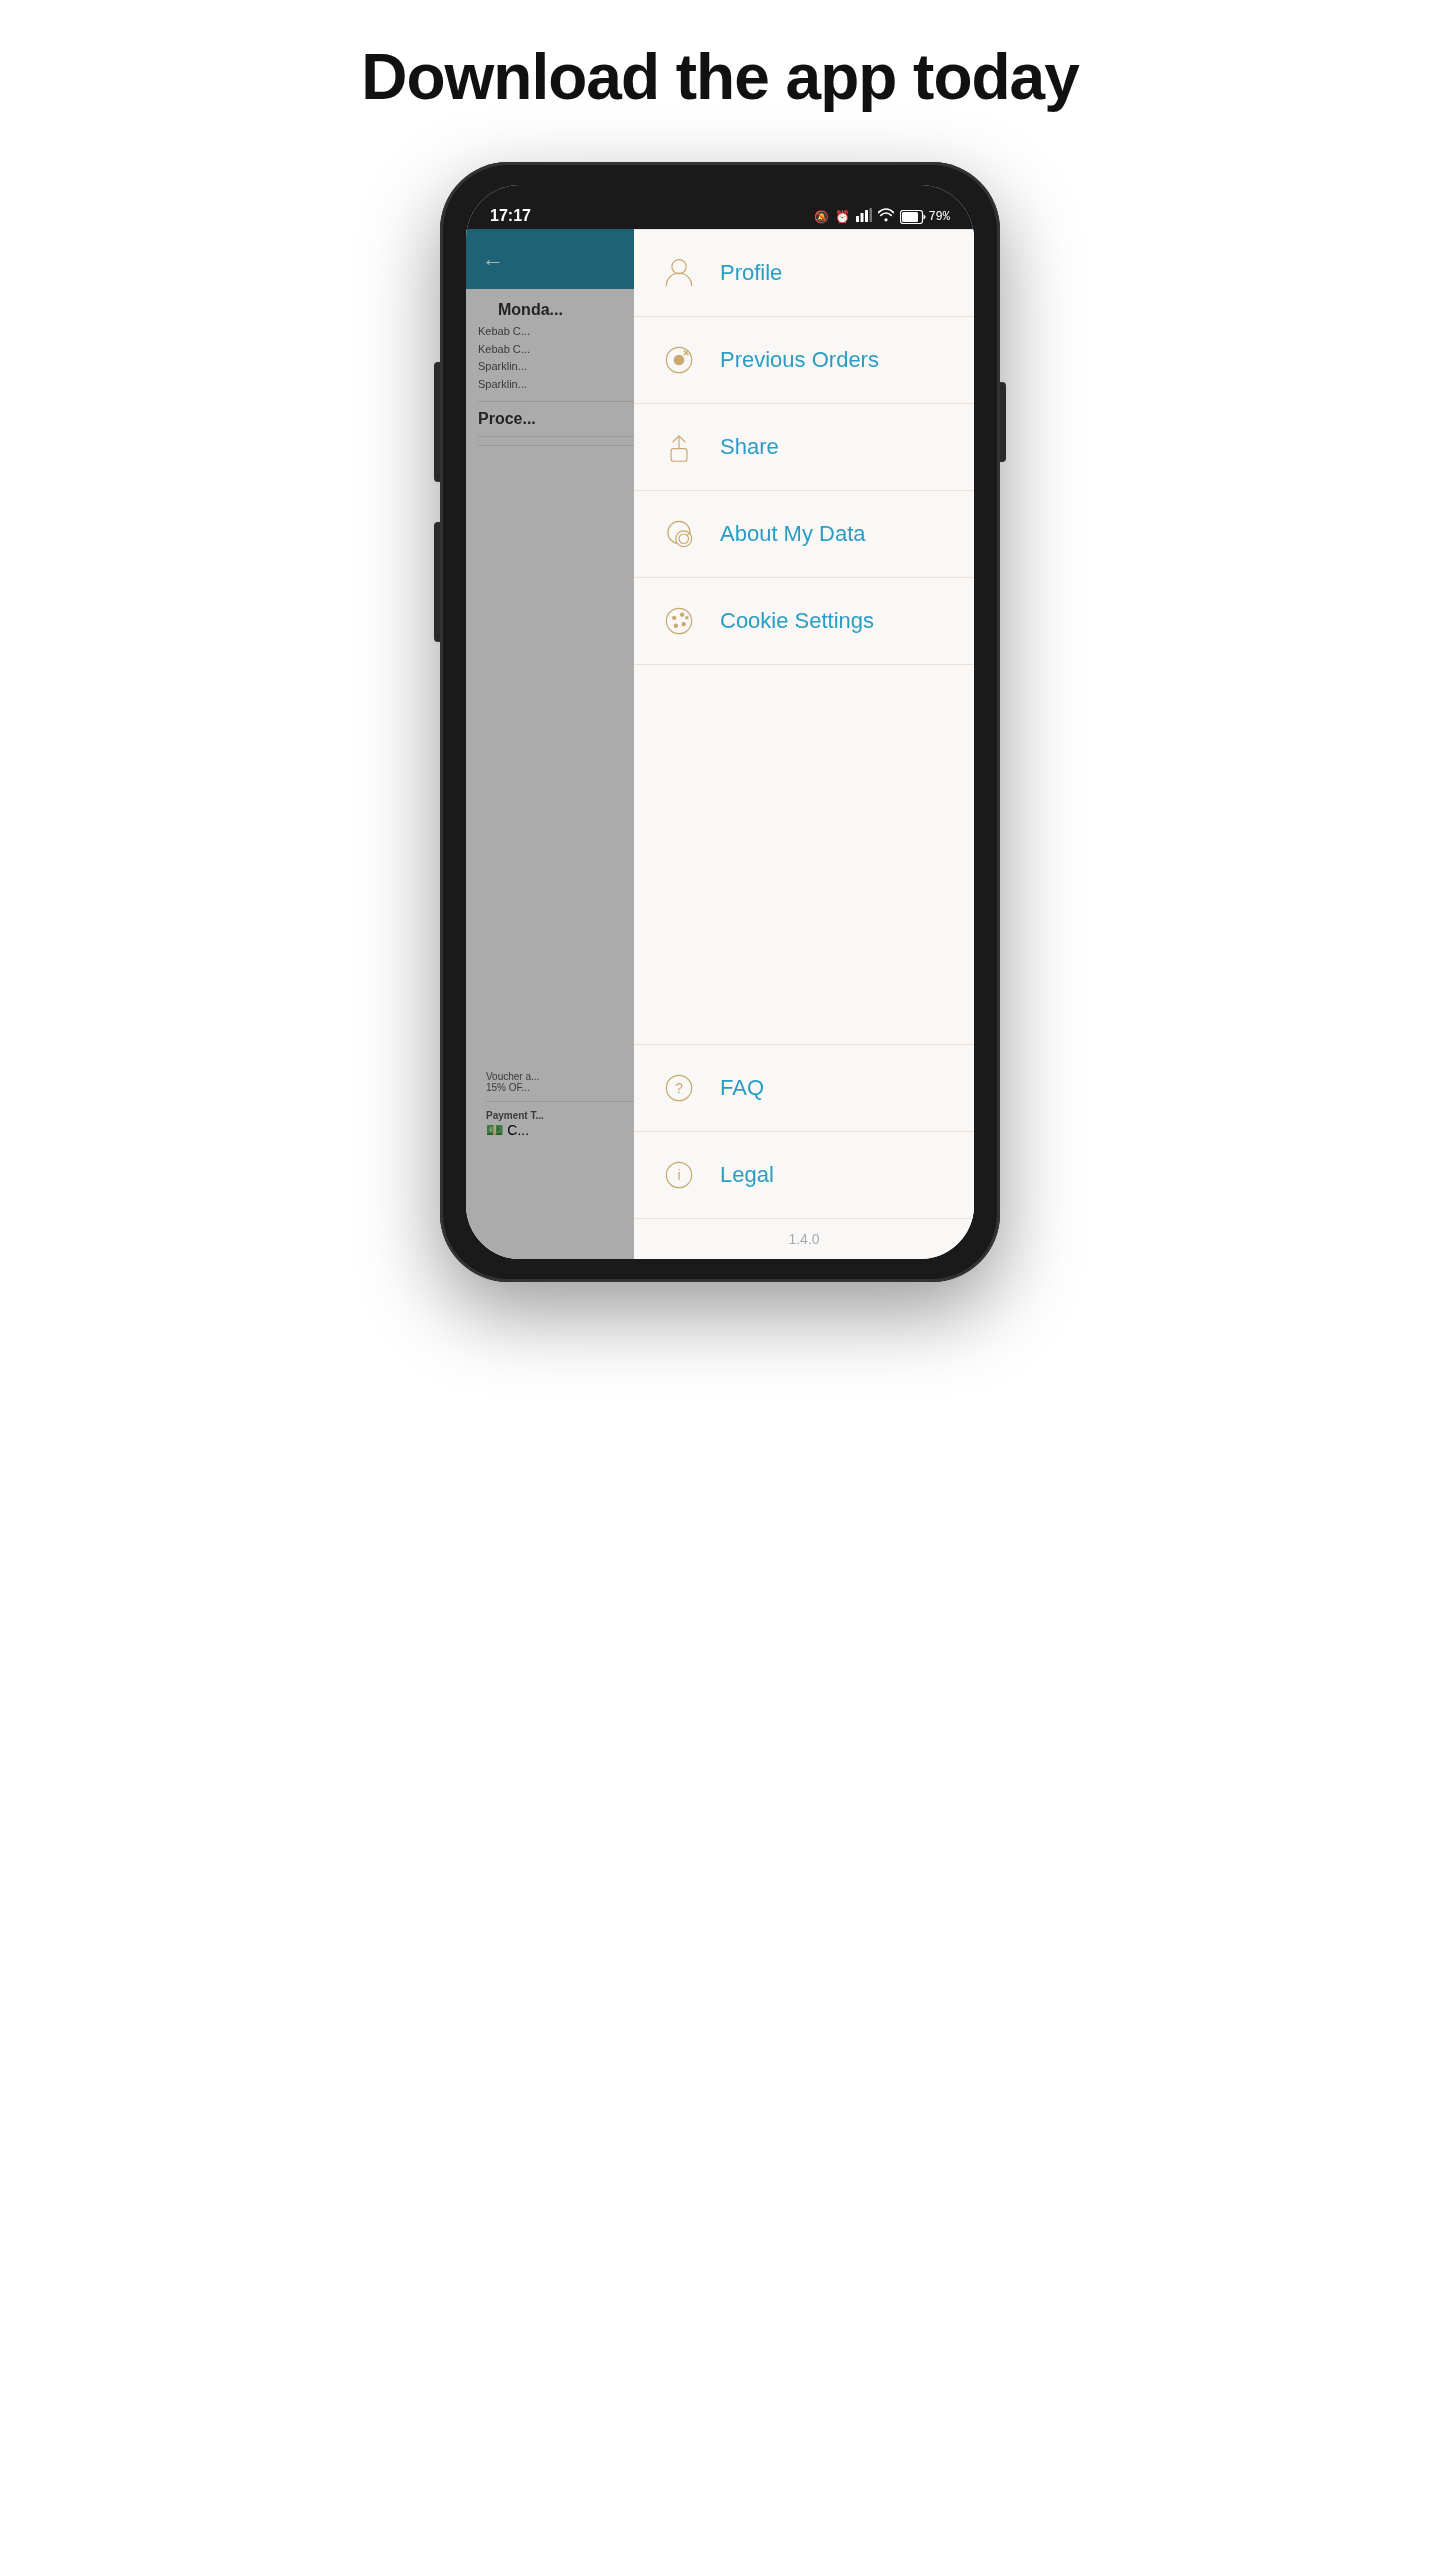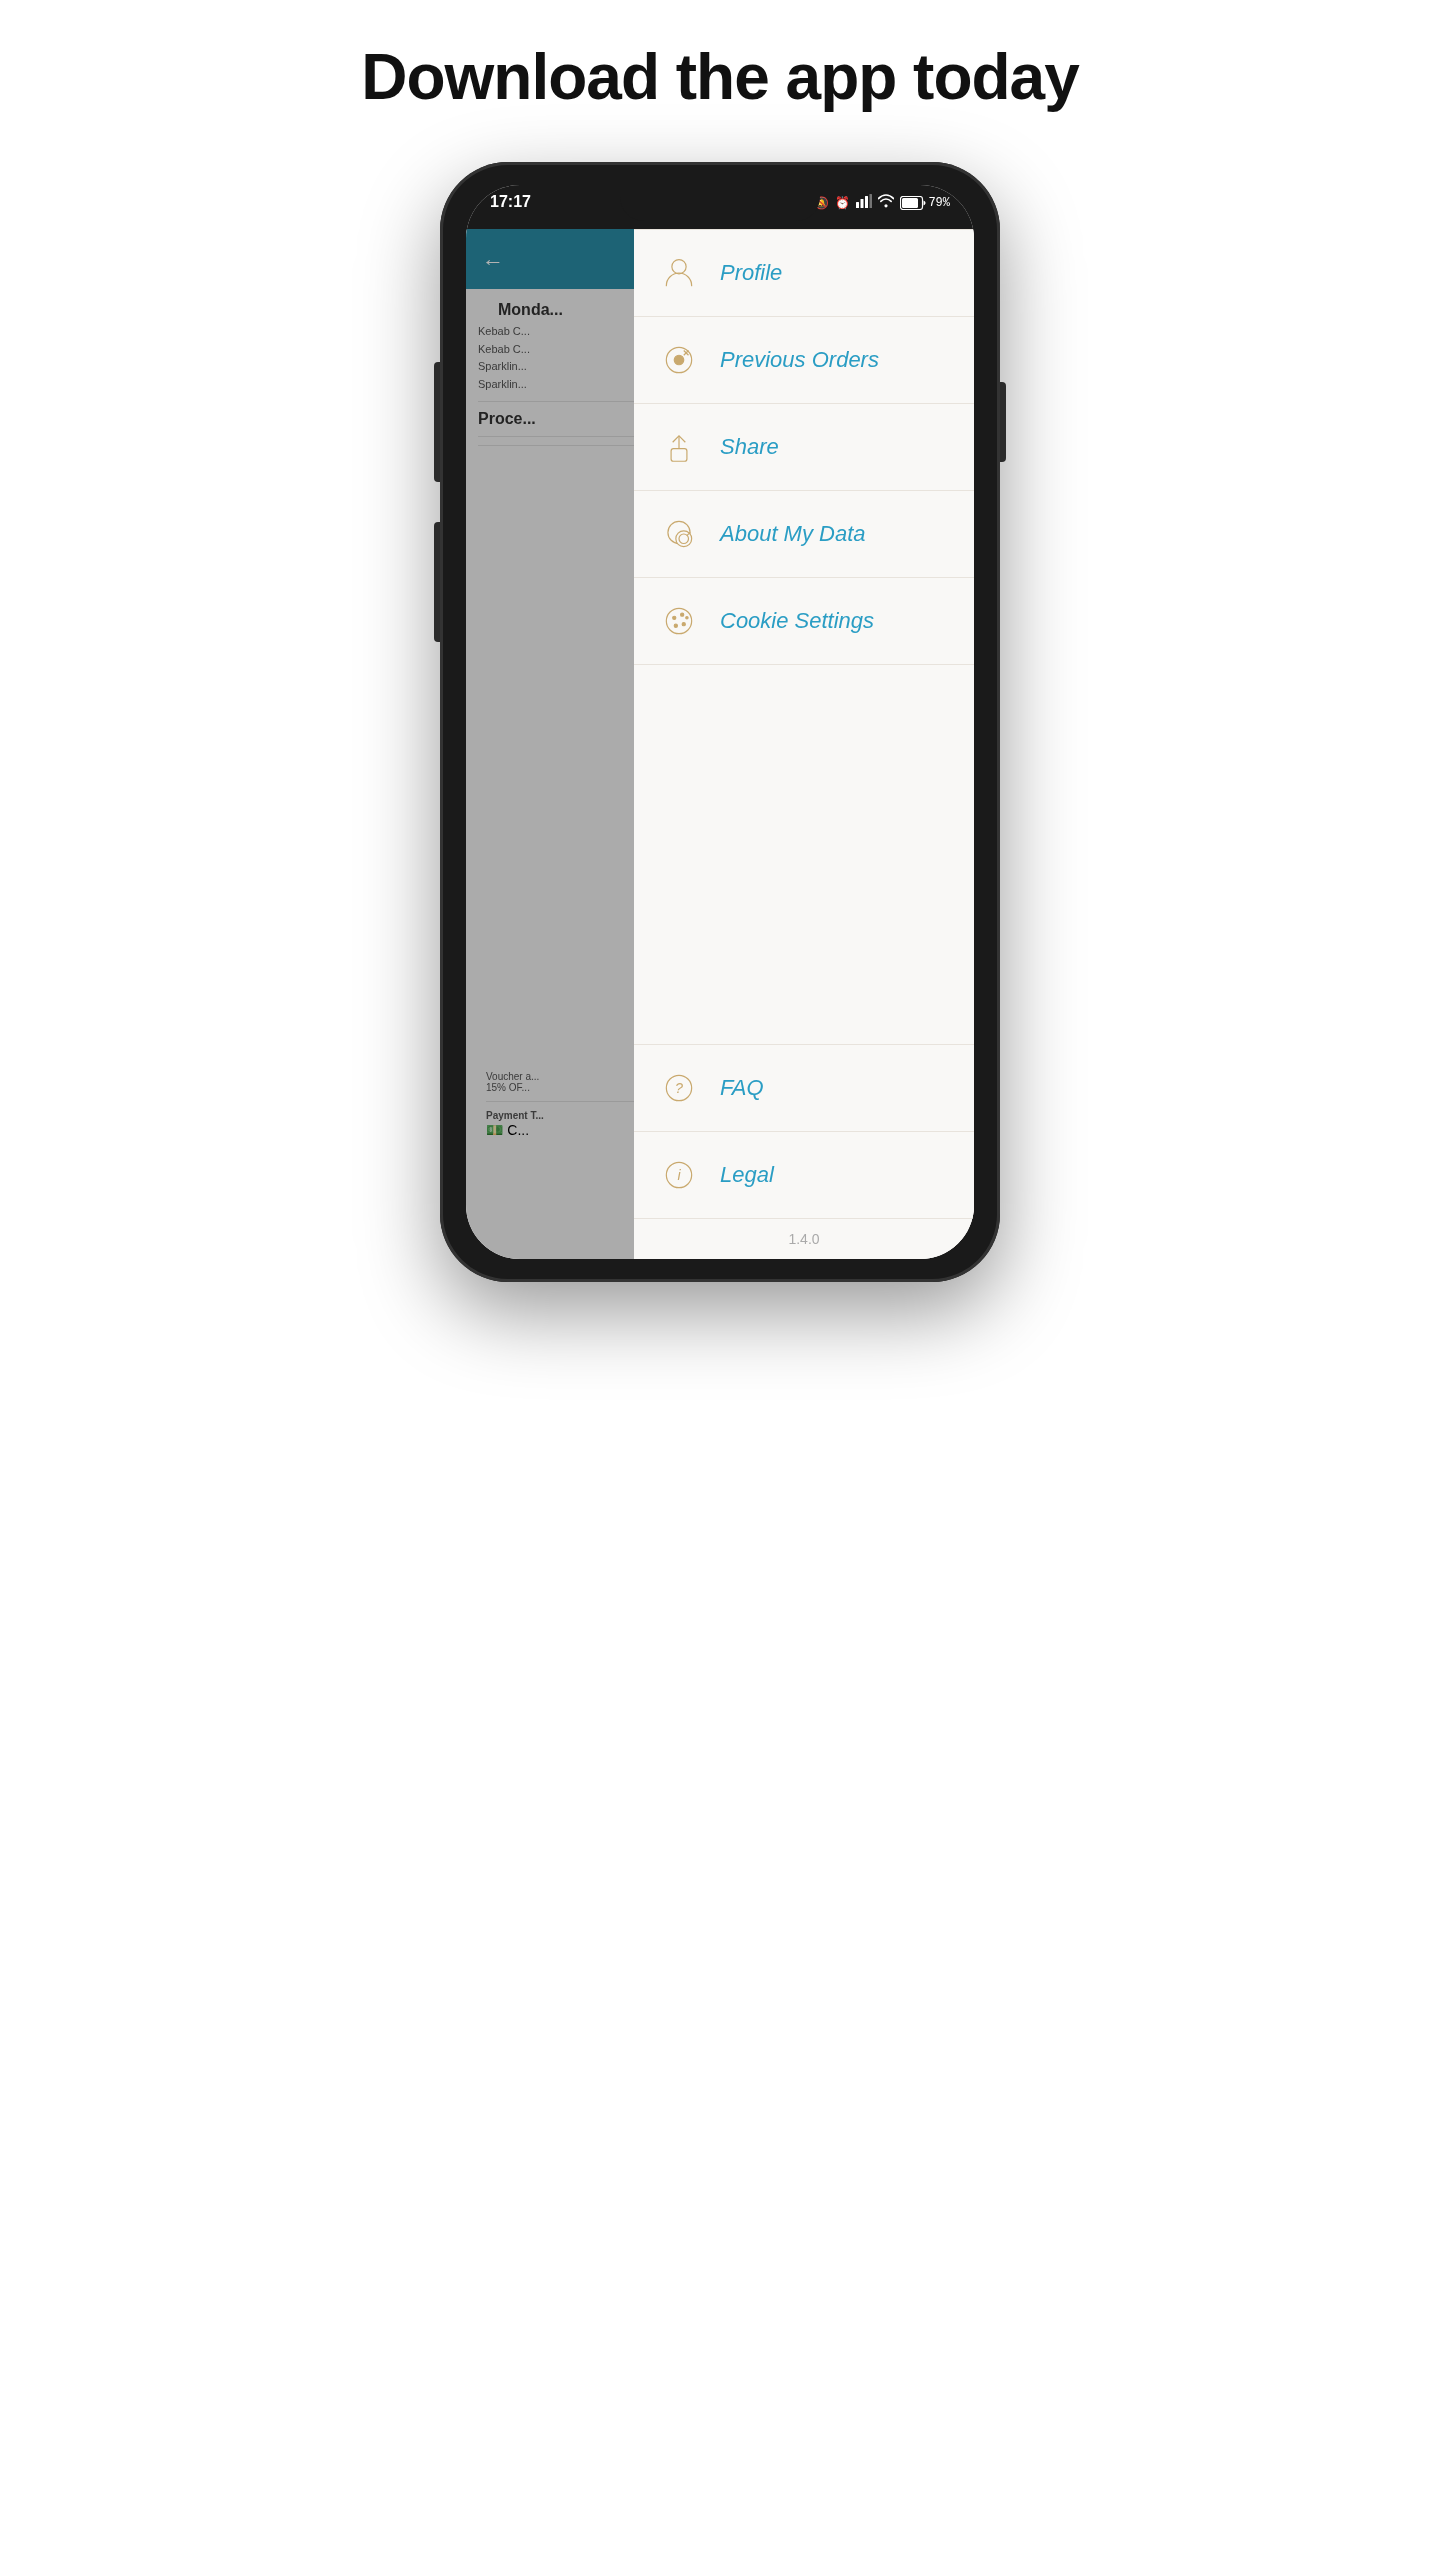--- a/index.html
+++ b/index.html
@@ -75,21 +75,21 @@
       border-radius: 0 0 24px 24px;
       z-index: 100;
     }
     
     .status-bar {
       height: 44px;
       background: #1a1a1a;
       display: flex;
       align-items: flex-end;
       justify-content: space-between;
-      padding: 0 24px 18px;
+      padding: 0 24px 4px;
       flex-shrink: 0;
       z-index: 50;
       position: relative;
     }
     .status-time {
       color: white;
       font-size: 16px;
       font-weight: 600;
     }
     .status-icons {
@@ -194,21 +194,20 @@
       border-top: 1px solid #e8e3dc;
     }
     .menu-item {
       display: flex;
       align-items: center;
       padding: 22px 24px;
       border-bottom: 1px solid #e8e3dc;
       cursor: pointer;
       background: #f9f8f6;
       gap: 20px;
-      font-style: italic;
     }
     .menu-icon {
       width: 42px;
       height: 42px;
       display: flex;
       align-items: center;
       justify-content: center;
       flex-shrink: 0;
     }
     .menu-icon svg {

